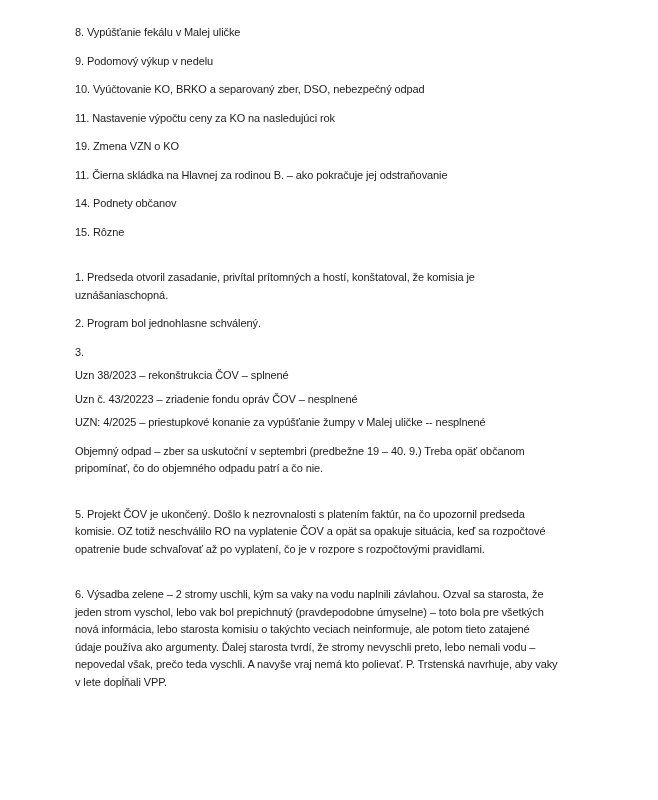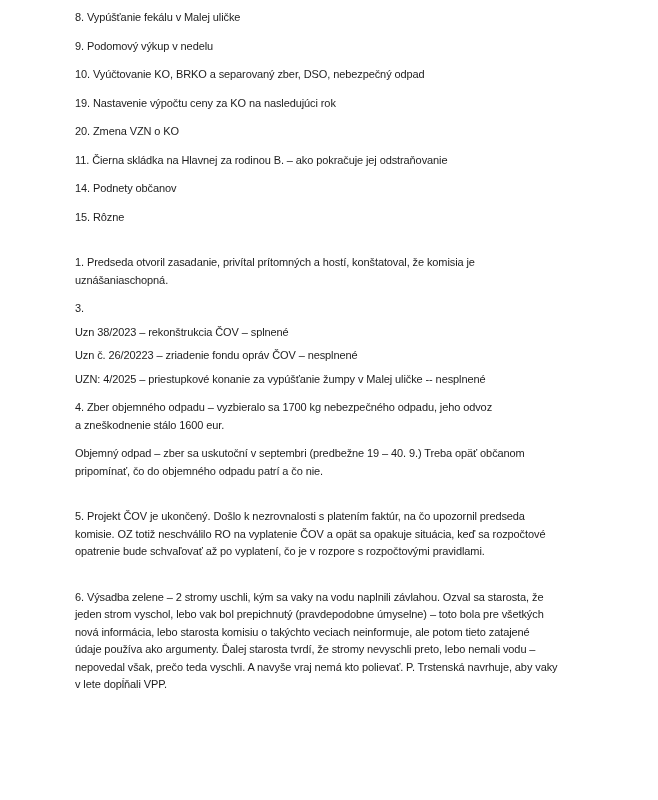--- a/index.html
+++ b/index.html
@@ -6,21 +6,21 @@
     margin: 0;
     padding: 0;
     background: #ffffff;
   }
   .page {
     position: relative;
     width: 658px;
     height: 800px;
     box-sizing: border-box;
     background: #ffffff;
-    padding: 9px 34px 0 75px;
+    padding: 24px 34px 0 75px;
     overflow: hidden;
     font-family: "Liberation Sans", "DejaVu Sans", sans-serif;
     font-size: 11px;
     line-height: 17.5px;
     letter-spacing: -0.1px;
     color: #1c1c1c;
   }
   .page p {
     margin: 0 0 11px 0;
     white-space: pre-line; 
@@ -33,38 +33,37 @@
   }
 </style>
 </head>
 <body>
 
 <div class="page">
 
   <p>8. Vypúšťanie fekálu v Malej uličke</p>
   <p>9. Podomový výkup v nedelu</p>
   <p>10. Vyúčtovanie KO, BRKO a separovaný zber, DSO, nebezpečný odpad</p>
-  <p>19. Nastavenie výpočtu ceny za KO na nasledujúci rok</p>
-  <p>20. Zmena VZN o KO</p>
+  <p>11. Nastavenie výpočtu ceny za KO na nasledujúci rok</p>
+  <p>19. Zmena VZN o KO</p>
   <p>11. Čierna skládka na Hlavnej za rodinou B. – ako pokračuje jej odstraňovanie</p>
   <p>14. Podnety občanov</p>
   <p>15. Rôzne</p>
 
   <p class="gap">1. Predseda otvoril zasadanie, privítal prítomných a hostí, konštatoval, že komisia je
 uznášaniaschopná.</p>
 
+  <p>2. Program bol jednohlasne schválený.</p>
 
   <p class="tight">3.</p>
 
   <p class="tight">Uzn 38/2023 – rekonštrukcia ČOV – splnené</p>
-  <p class="tight">Uzn č. 26/20223 – zriadenie fondu opráv ČOV – nesplnené</p>
+  <p class="tight">Uzn č. 43/20223 – zriadenie fondu opráv ČOV – nesplnené</p>
   <p>UZN: 4/2025 – priestupkové konanie za vypúšťanie žumpy v Malej uličke -- nesplnené</p>
 
-  <p>4. Zber objemného odpadu – vyzbieralo sa 1700 kg nebezpečného odpadu, jeho odvoz
-a zneškodnenie stálo 1600 eur.</p>
 
   <p>Objemný odpad – zber sa uskutoční v septembri (predbežne 19 – 40. 9.) Treba opäť občanom
 pripomínať, čo do objemného odpadu patrí a čo nie.</p>
 
   <p class="gap">5. Projekt ČOV je ukončený. Došlo k nezrovnalosti s platením faktúr, na čo upozornil predseda
 komisie. OZ totiž neschválilo RO na vyplatenie ČOV a opät sa opakuje situácia, keď sa rozpočtové
 opatrenie bude schvaľovať až po vyplatení, čo je v rozpore s rozpočtovými pravidlami.</p>
 
   <p class="gap">6. Výsadba zelene – 2 stromy uschli, kým sa vaky na vodu naplnili závlahou. Ozval sa starosta, že
 jeden strom vyschol, lebo vak bol prepichnutý (pravdepodobne úmyselne) – toto bola pre všetkých

